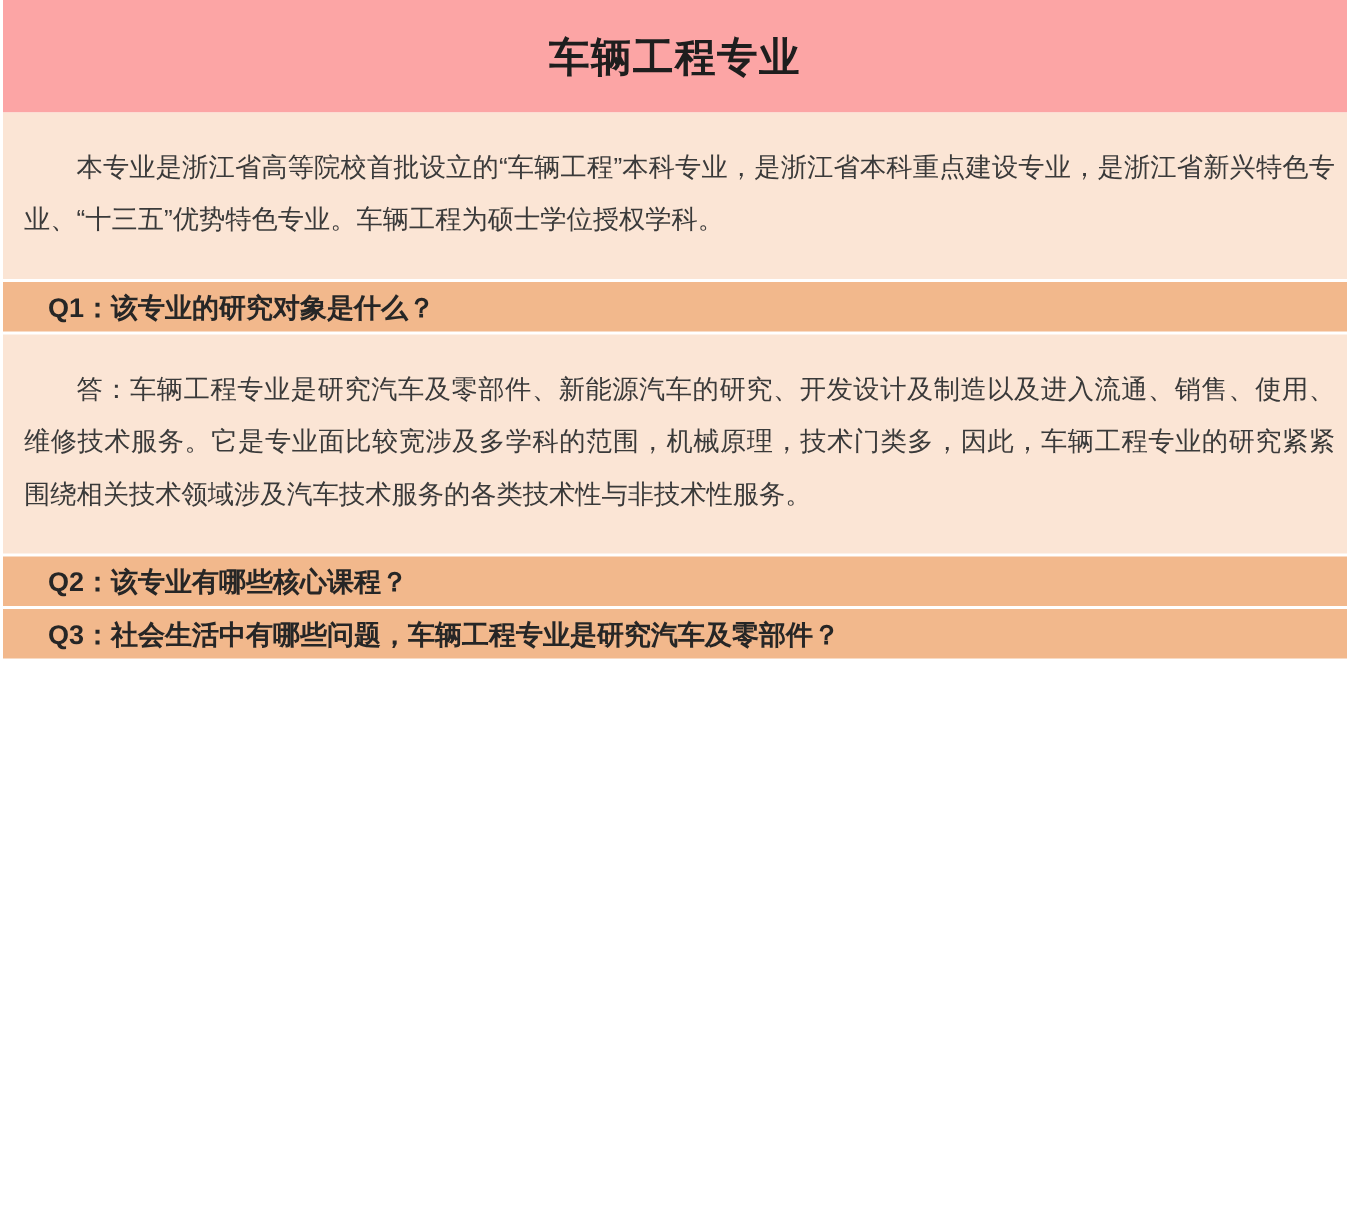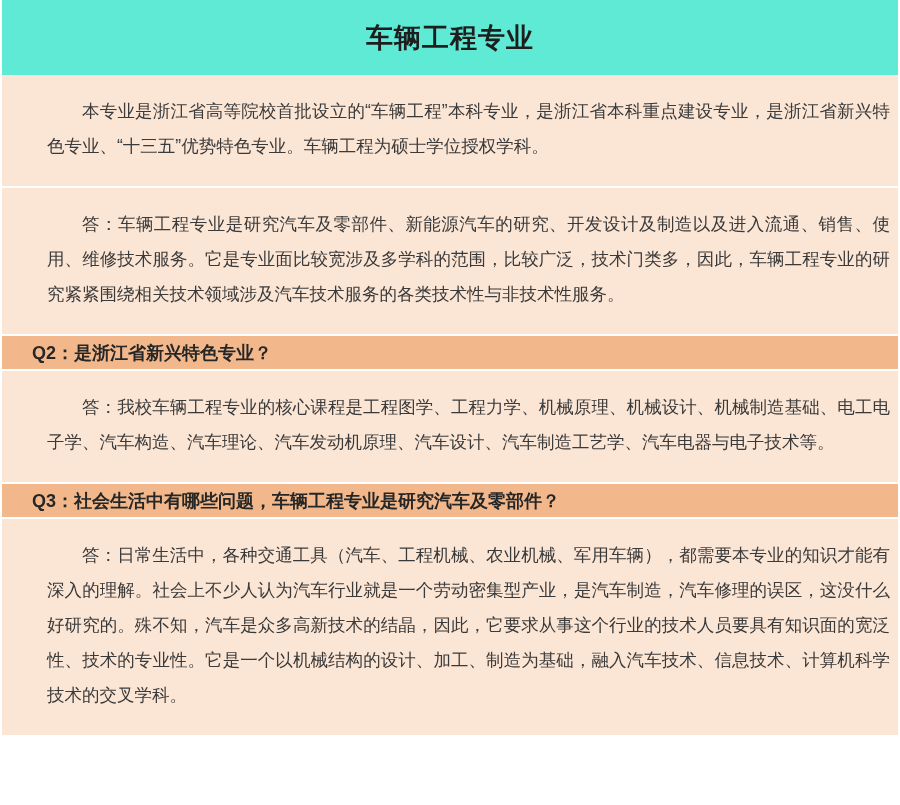--- a/index.html
+++ b/index.html
@@ -21,43 +21,42 @@
     box-sizing: border-box;
     padding: 0 2px;
     display: flex;
     flex-direction: column;
   }
   .title-area {
     height: 75px;
     display: flex;
     align-items: center;
     justify-content: center;
-    background: #5eead4;
+    background: #fca5a5;
     flex: 0 0 auto;
     text-align: right;
   }
   .page-title {
     font-size: 27px;
     font-weight: bold;
     color: #1e1e1e;
     letter-spacing: 1px;
   }
   .block {
     background: var(--block-bg, #fbe5d5);
     margin-bottom: 2px;
     flex: 0 0 auto;
   }
   .para {
     font-size: 17.5px;
     line-height: 35px;
     text-align: justify;
     text-indent: 2em;
-    padding: 1px 8px 5px 24px;
+    padding: 1px 8px 5px 14px;
     color: var(--text, #3a3a3a);
-    margin-left: 21px;
   }
   .q-bar {
     background: var(--q-bar, #f2b88c);
     height: 33px;
     display: flex;
     align-items: center;
     padding-left: 30px;
     margin-bottom: 2px;
     flex: 0 0 auto;
   }
@@ -73,32 +72,29 @@
 <div class="page">
 
   <div class="title-area">
     <div class="page-title">车辆工程专业</div>
   </div>
 
   <div class="block">
     <p class="para">本专业是浙江省高等院校首批设立的“车辆工程”本科专业，是浙江省本科重点建设专业，是浙江省新兴特色专业、“十三五”优势特色专业。车辆工程为硕士学位授权学科。</p>
   </div>
 
+  <div class="q-bar">
+    <span class="q-text">Q1：该专业的研究对象是什么？</span>
+  </div>
   <div class="block">
-    <p class="para">答：车辆工程专业是研究汽车及零部件、新能源汽车的研究、开发设计及制造以及进入流通、销售、使用、维修技术服务。它是专业面比较宽涉及多学科的范围，比较广泛，技术门类多，因此，车辆工程专业的研究紧紧围绕相关技术领域涉及汽车技术服务的各类技术性与非技术性服务。</p>
+    <p class="para">答：车辆工程专业是研究汽车及零部件、新能源汽车的研究、开发设计及制造以及进入流通、销售、使用、维修技术服务。它是专业面比较宽涉及多学科的范围，机械原理，技术门类多，因此，车辆工程专业的研究紧紧围绕相关技术领域涉及汽车技术服务的各类技术性与非技术性服务。</p>
   </div>
 
   <div class="q-bar">
-    <span class="q-text">Q2：是浙江省新兴特色专业？</span>
-  </div>
-  <div class="block">
-    <p class="para">答：我校车辆工程专业的核心课程是工程图学、工程力学、机械原理、机械设计、机械制造基础、电工电子学、汽车构造、汽车理论、汽车发动机原理、汽车设计、汽车制造工艺学、汽车电器与电子技术等。</p>
+    <span class="q-text">Q2：该专业有哪些核心课程？</span>
   </div>
 
   <div class="q-bar">
     <span class="q-text">Q3：社会生活中有哪些问题，车辆工程专业是研究汽车及零部件？</span>
-  </div>
-  <div class="block">
-    <p class="para">答：日常生活中，各种交通工具（汽车、工程机械、农业机械、军用车辆），都需要本专业的知识才能有深入的理解。社会上不少人认为汽车行业就是一个劳动密集型产业，是汽车制造，汽车修理的误区，这没什么好研究的。殊不知，汽车是众多高新技术的结晶，因此，它要求从事这个行业的技术人员要具有知识面的宽泛性、技术的专业性。它是一个以机械结构的设计、加工、制造为基础，融入汽车技术、信息技术、计算机科学技术的交叉学科。</p>
   </div>
 
 
 </div>
 
 </body></html>

